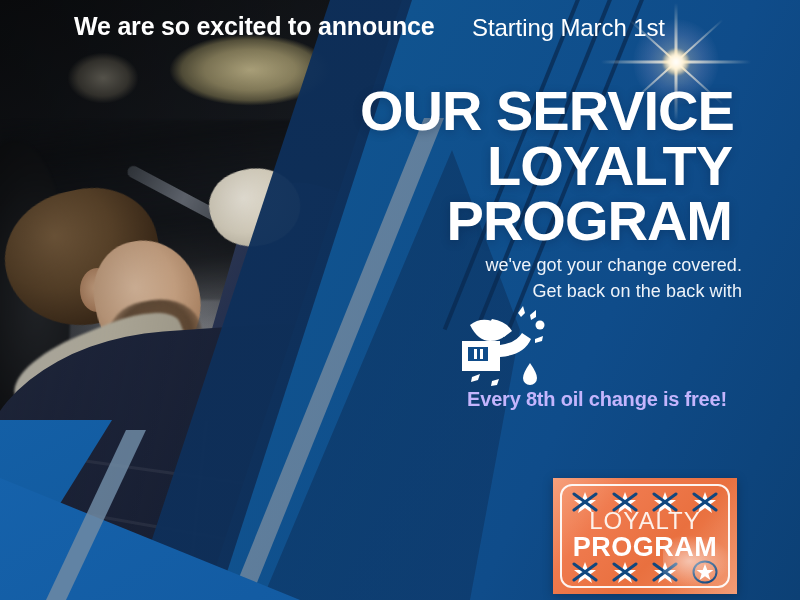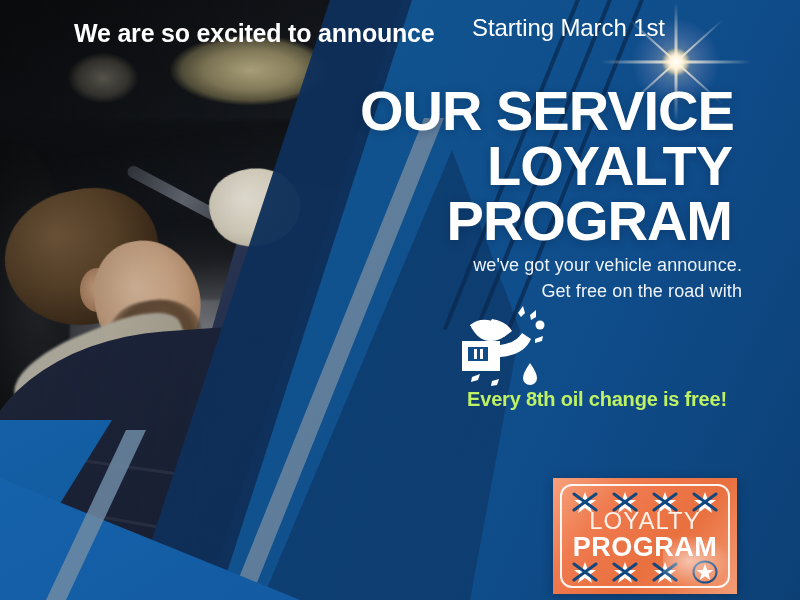--- a/index.html
+++ b/index.html
@@ -162,39 +162,39 @@
   .r4{width:126px;height:2px;transform:translate(-50%,-50%) rotate(-42deg);}
   .flare .halo{
     position:absolute;left:50%;top:50%;width:86px;height:86px;transform:translate(-50%,-50%);
     border-radius:50%;
     background:radial-gradient(circle,rgba(255,235,200,.40) 0%,rgba(210,190,230,.16) 45%,rgba(150,170,220,0) 72%);
   }
 
   
   .kicker{
     position:absolute;top:12px;left:74px;color:#fff;font-size:25px;font-weight:700;
-    letter-spacing:-.2px;white-space:nowrap;margin-top:7px;
+    letter-spacing:-.2px;white-space:nowrap;
   }
   .kicker2{
     position:absolute;top:14px;left:472px;color:#fff;font-size:24px;font-weight:400;
     letter-spacing:-.1px;white-space:nowrap;
   }
   .headline{
     position:absolute;left:360px;top:84px;width:372px;text-align:right;
     color:#fff;font-weight:700;font-size:56px;line-height:.98;
     letter-spacing:-1px;white-space:nowrap;
   }
   .headline div{ text-shadow:0 2px 10px rgba(0,20,50,.28); }
   .body{
     position:absolute;left:452px;top:253px;width:290px;text-align:right;
     color:#eef3f9;font-size:18px;line-height:1.42;font-weight:400;letter-spacing:.1px;
   }
   .offer{
     position:absolute;left:452px;top:388px;width:290px;text-align:center;
-    color:#bef264;font-size:20px;font-weight:700;letter-spacing:-.2px;white-space:nowrap;
+    color:#c4b5fd;font-size:20px;font-weight:700;letter-spacing:-.2px;white-space:nowrap;
   }
   .cta{
     position:absolute;left:452px;top:436px;width:290px;text-align:center;
   }
   .cta span{
     color:#ffffff;font-size:20px;font-weight:400;border-bottom:1.5px solid #fff;
     padding-bottom:2px;
   }
 
   
@@ -284,22 +284,22 @@
   <div class="kicker">We are so excited to announce</div>
   <div class="kicker2">Starting March 1st</div>
 
   <div class="headline">
     <div>OUR SERVICE</div>
     <div>LOYALTY</div>
     <div>PROGRAM</div>
   </div>
 
   <div class="body">
-    <div>we've got your vehicle announce.</div>
-    <div>Get free on the road with</div>
+    <div>we've got your change covered.</div>
+    <div>Get back on the back with</div>
   </div>
 
   <svg class="oilcan" viewBox="0 0 96 86">
     <g fill="#ffffff">
       <path d="M10 36 h38 v30 h-38 z"></path>
       <path d="M48 40 q16 -2 22 -12 l9 6 q-7 16 -31 18 z"></path>
       <path d="M18 20 q10 -8 22 -4 q10 4 14 14 q-6 6 -16 6 q-12 0 -20 -16 z"></path>
       <path d="M40 14 q14 2 20 12 l-8 6 q-6 -10 -16 -12 z"></path>
       <rect x="16" y="42" width="20" height="14" fill="#0f4c8a"></rect>
       <rect x="22" y="44" width="3" height="10" fill="#ffffff"></rect>

